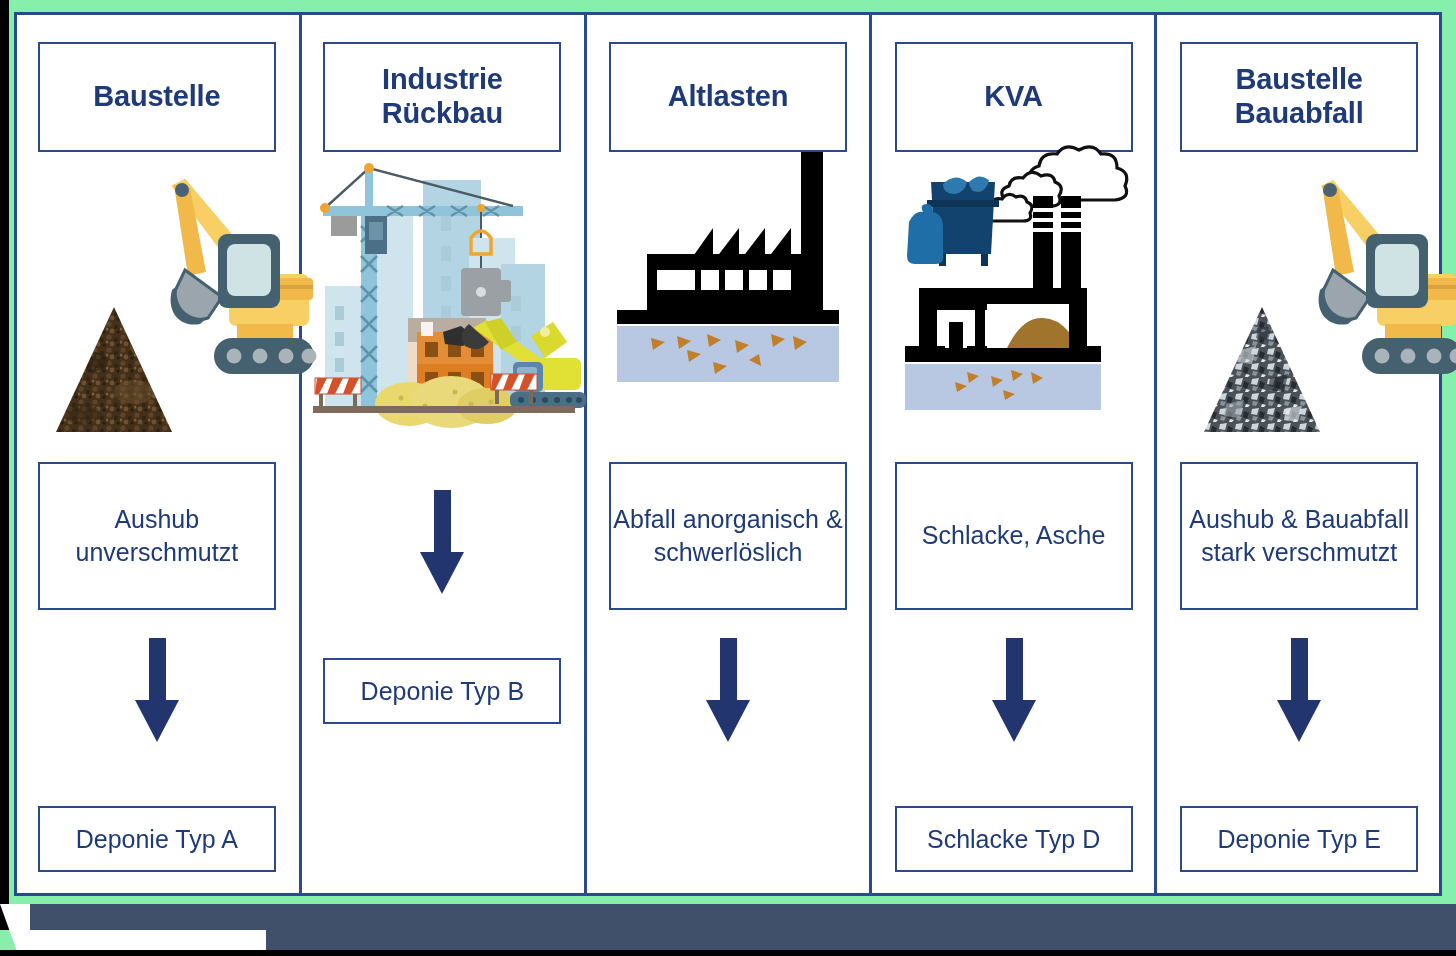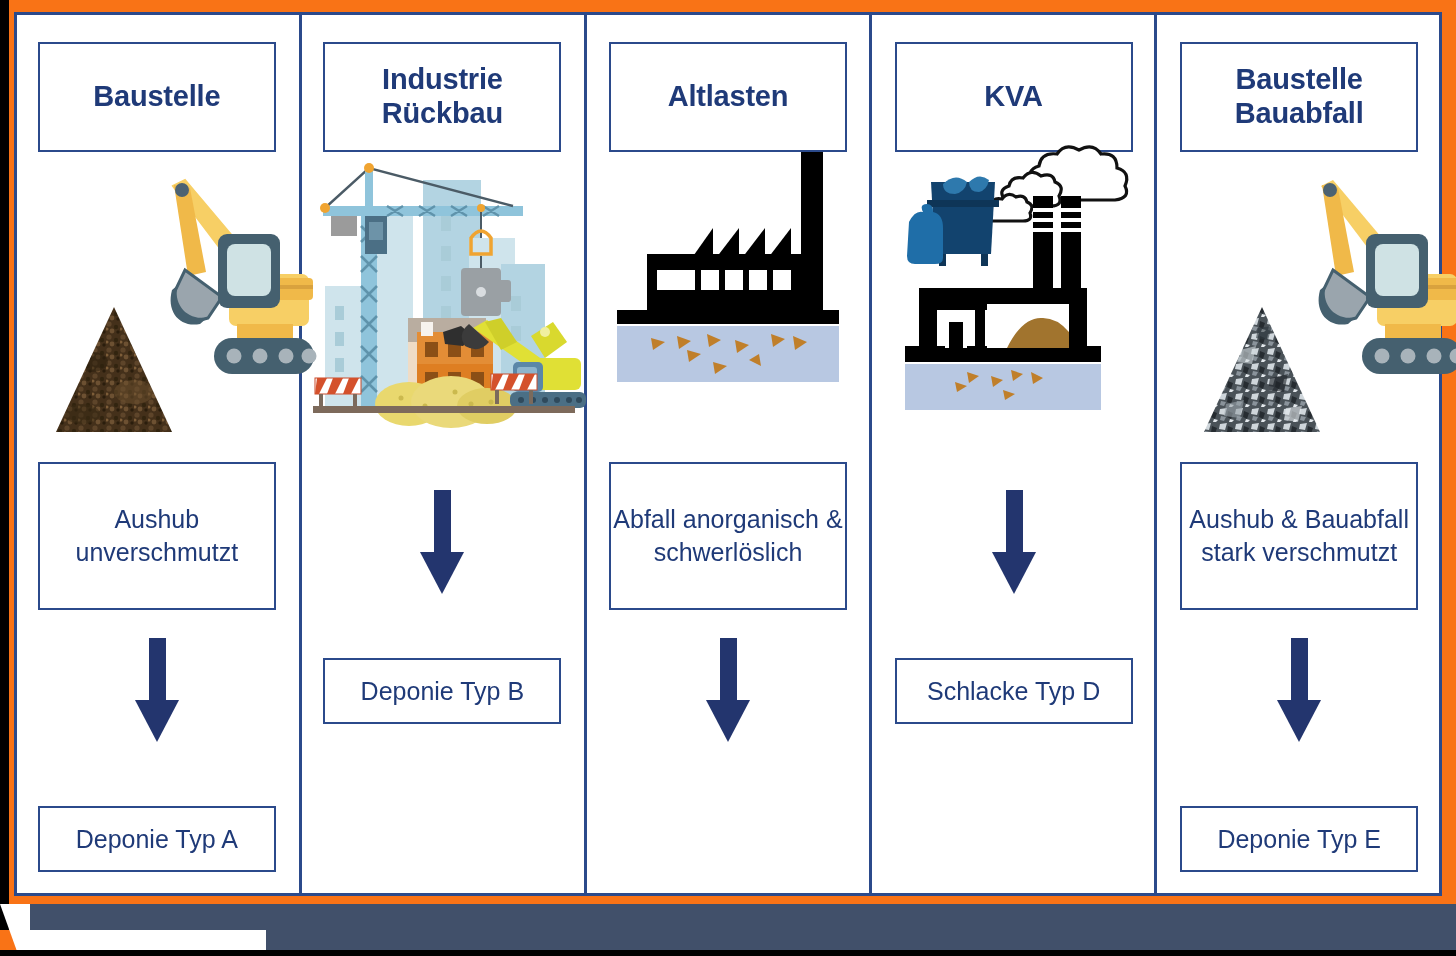--- a/index.html
+++ b/index.html
@@ -13,21 +13,21 @@
     width: 1456px;
     height: 956px;
     overflow: hidden;
   }
 
   
   #canvas {
     position: relative;
     width: 1456px;
     height: 956px;
-    background: #f97316;
+    background: #86efac;
   }
 
   
   .edge-left {
     position: absolute;
     left: 0; top: 0;
     width: 9px; height: 930px;
     background: #000000;
   }
   .edge-bottom {
@@ -550,20 +550,23 @@
               <polygon points="108,238 120,242 110,249"></polygon>
               <polygon points="128,232 140,236 130,243"></polygon>
               <polygon points="148,234 160,240 150,246"></polygon>
               <polygon points="120,252 132,256 122,262"></polygon>
             </g>
           </g>
         </svg>
       </div>
 
       <div class="gap-to-desc"></div>
+      <div class="nbox desc-box">
+        <span>Schlacke, Asche</span>
+      </div>
 
       <div class="arrow-zone">
         <div class="arrow">
           <div class="shaft"></div>
             <div class="head"></div>
         </div>
       </div>
 
       <div class="nbox dep-box">
         <span>Schlacke Typ D</span>

